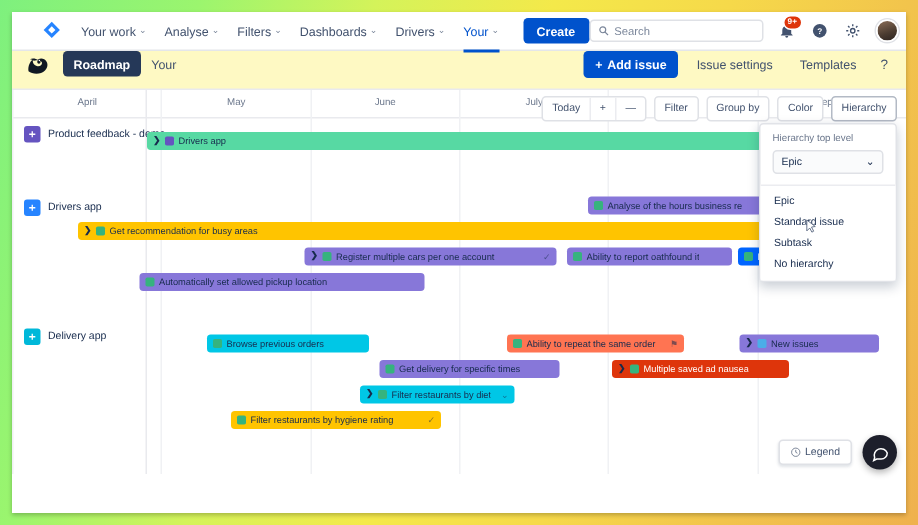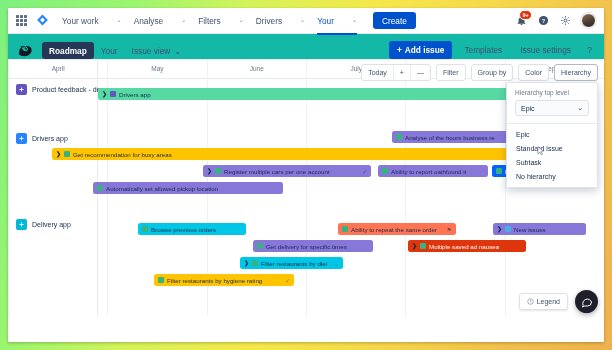--- a/index.html
+++ b/index.html
@@ -25,29 +25,29 @@
     display:flex;align-items:center;padding:0 8px;box-sizing:border-box;
     position:relative;
   }
   .grid-ic{width:11px;height:11px;display:grid;grid-template-columns:repeat(3,1fr);
     grid-template-rows:repeat(3,1fr);gap:1.5px;margin-right:9px;}
   .grid-ic i{background:#5e6c84;border-radius:.5px;display:block;}
   .jlogo{width:13px;height:13px;margin-right:13px;position:relative;}
   .jlogo svg{display:block;}
   .nav-item{
     font-size:8.3px;color:#42526e;margin-right:12px;white-space:nowrap;
-    display:flex;align-items:flex-start;gap:18px;padding:4px 0;position:relative;
+    display:flex;align-items:flex-start;gap:2px;padding:4px 0;position:relative;
   }
   .nav-item .cv{font-size:6px;color:#7a869a;}
   .nav-item.active{color:#0052cc;}
   .nav-item.active:after{
     content:"";position:absolute;left:0;right:0;bottom:-5px;height:2px;background:#0052cc;
   }
   .create-btn{
-    background:#0052cc;color:#fff;font-size:8.3px;font-weight:normal;
+    background:#0052cc;color:#fff;font-size:8.3px;font-weight:bold;
     padding:3.5px 9px;border-radius:3px;margin-left:4px;white-space:nowrap;
   }
   .nav-right{margin-left:auto;display:flex;align-items:center;gap:9px;}
   .searchbox{
     width:116px;height:15px;border:1px solid #dfe1e6;border-radius:3px;
     display:flex;align-items:center;padding:0 5px;box-sizing:border-box;gap:4px;
     background:#fff;
   }
   .searchbox .ph{font-size:7.5px;color:#7a869a;}
   .icn{width:13px;height:13px;display:flex;align-items:center;justify-content:center;
@@ -58,22 +58,22 @@
     line-height:1.3;border:1px solid #fff;
   }
   .avatar{
     width:13px;height:13px;border-radius:50%;
     background:linear-gradient(160deg,#8c6e58 0%,#4a3b30 60%,#2b2320 100%);
     border:1px solid #fff;box-shadow:0 0 0 1px #dfe1e6;
   }
 
   
   .projbar{
-    height:26px;background:#14b8a6;border-bottom:1px solid #e9eaee;
-    display:flex;align-items:flex-end;padding:0 8px;box-sizing:border-box;
+    height:26px;background:#fef9c3;border-bottom:1px solid #e9eaee;
+    display:flex;align-items:flex-start;padding:0 8px;box-sizing:border-box;
   }
   .swan{width:20px;height:18px;margin-right:6px;flex:none;}
   .seg{
     font-size:8.3px;color:#42526e;padding:3.5px 7px;border-radius:3px;white-space:nowrap;
   }
   .seg.on{background:#253858;color:#fff;font-weight:bold;}
   .seg.dd{display:flex;align-items:center;gap:4px;color:#42526e;}
   .proj-right{margin-left:auto;display:flex;align-items:center;gap:6px;}
   .btn-pri{
     background:#0052cc;color:#fff;font-size:8.3px;font-weight:bold;
@@ -202,30 +202,41 @@
     </div>
     <div class="nav-item">
       <span>Analyse</span>
       <span class="cv">⌄</span>
     </div>
     <div class="nav-item">
       <span>Filters</span>
       <span class="cv">⌄</span>
     </div>
     <div class="nav-item">
+      <span>Dashboards</span>
+      <span class="cv">⌄</span>
+    </div>
+    <div class="nav-item">
       <span>Drivers</span>
       <span class="cv">⌄</span>
     </div>
     <div class="nav-item active">
       <span>Your</span>
       <span class="cv">⌄</span>
     </div>
     <div class="create-btn">Create</div>
 
     <div class="nav-right">
+      <div class="searchbox">
+        <svg width="7" height="7" viewBox="0 0 16 16">
+          <circle cx="6.5" cy="6.5" r="4.5" fill="none" stroke="#7a869a" stroke-width="1.8"></circle>
+          <line x1="10" y1="10" x2="14.5" y2="14.5" stroke="#7a869a" stroke-width="1.8"></line>
+        </svg>
+        <span class="ph">Search</span>
+      </div>
       <div class="icn">
         <svg width="11" height="11" viewBox="0 0 24 24" fill="#42526e">
           <path d="M12 22a2.2 2.2 0 002.2-2.2H9.8A2.2 2.2 0 0012 22zm6.5-5.5v-5a6.6 6.6 0 00-5-6.4V4a1.5 1.5 0 10-3 0v1.1a6.6 6.6 0 00-5 6.4v5L3.5 18v1h17v-1z"></path>
         </svg>
         <span class="badge">9+</span>
       </div>
       <div class="icn">
         <svg width="11" height="11" viewBox="0 0 24 24">
           <circle cx="12" cy="12" r="10" fill="#42526e"></circle>
           <text x="12" y="16.5" font-size="12" font-weight="bold" fill="#fff" text-anchor="middle" font-family="Liberation Sans, sans-serif">?</text>
@@ -242,31 +253,27 @@
   </div>
 
   <div class="projbar">
     <svg class="swan" viewBox="0 0 40 34">
       <path d="M6 26c5 4 16 5 22-1 5-5 4-12-1-15-4-2-8-1-9 2-1 2 0 4 2 4 1 0 2-1 2-2 0-1-1-1-1-1 1-1 3 0 3 2 0 3-3 5-7 4-4-1-6-5-5-9-4 3-7 9-6 16z" fill="#101823"></path>
       <path d="M19 11c-3-2-8-3-11-1 2 0 4 1 5 2" fill="#101823"></path>
       <circle cx="20.5" cy="11.5" r="1" fill="#fff"></circle>
     </svg>
     <div class="seg on">Roadmap</div>
     <div class="seg">Your</div>
-    <div class="seg dd">
-      <span>Issue view</span>
-      <span class="cv">⌄</span>
-    </div>
     <div class="proj-right">
       <div class="btn-pri">
         <span>+</span>
         <span>Add issue</span>
       </div>
+      <div class="btn-sub">Issue settings</div>
       <div class="btn-sub">Templates</div>
-      <div class="btn-sub">Issue settings</div>
       <div class="qmark">?</div>
     </div>
   </div>
 
   <div class="tl">
 
     <div class="months" id="months">
           <div class="mcell" style="left: 0px; width: 99.3333px;">
             <span>April</span>
           </div>

